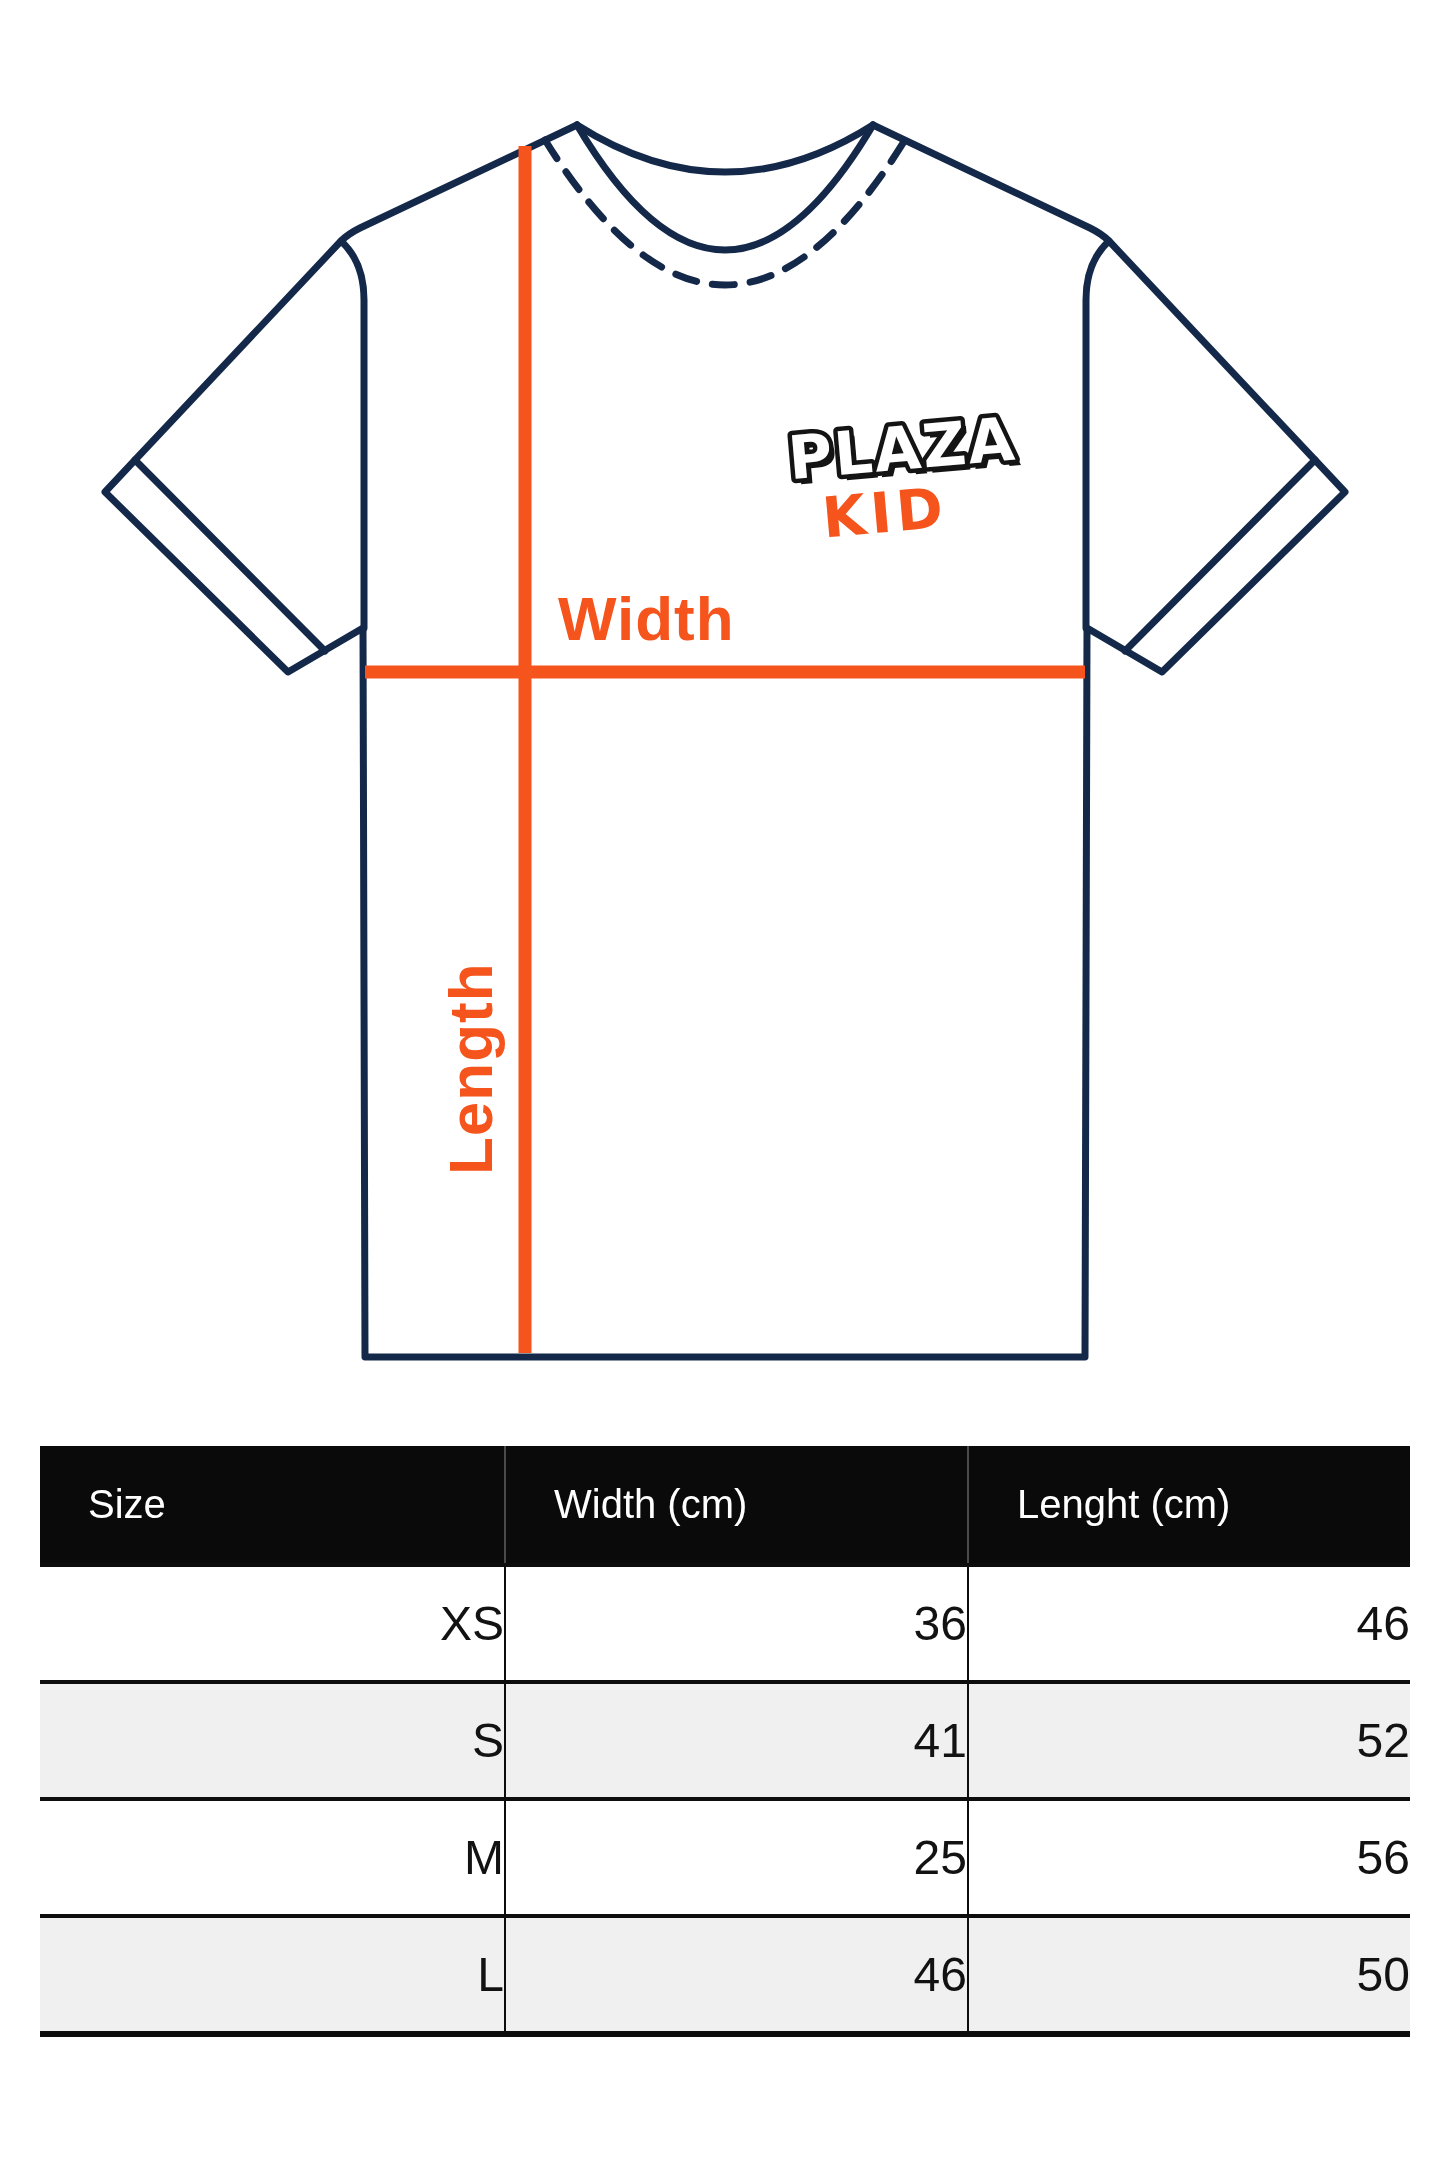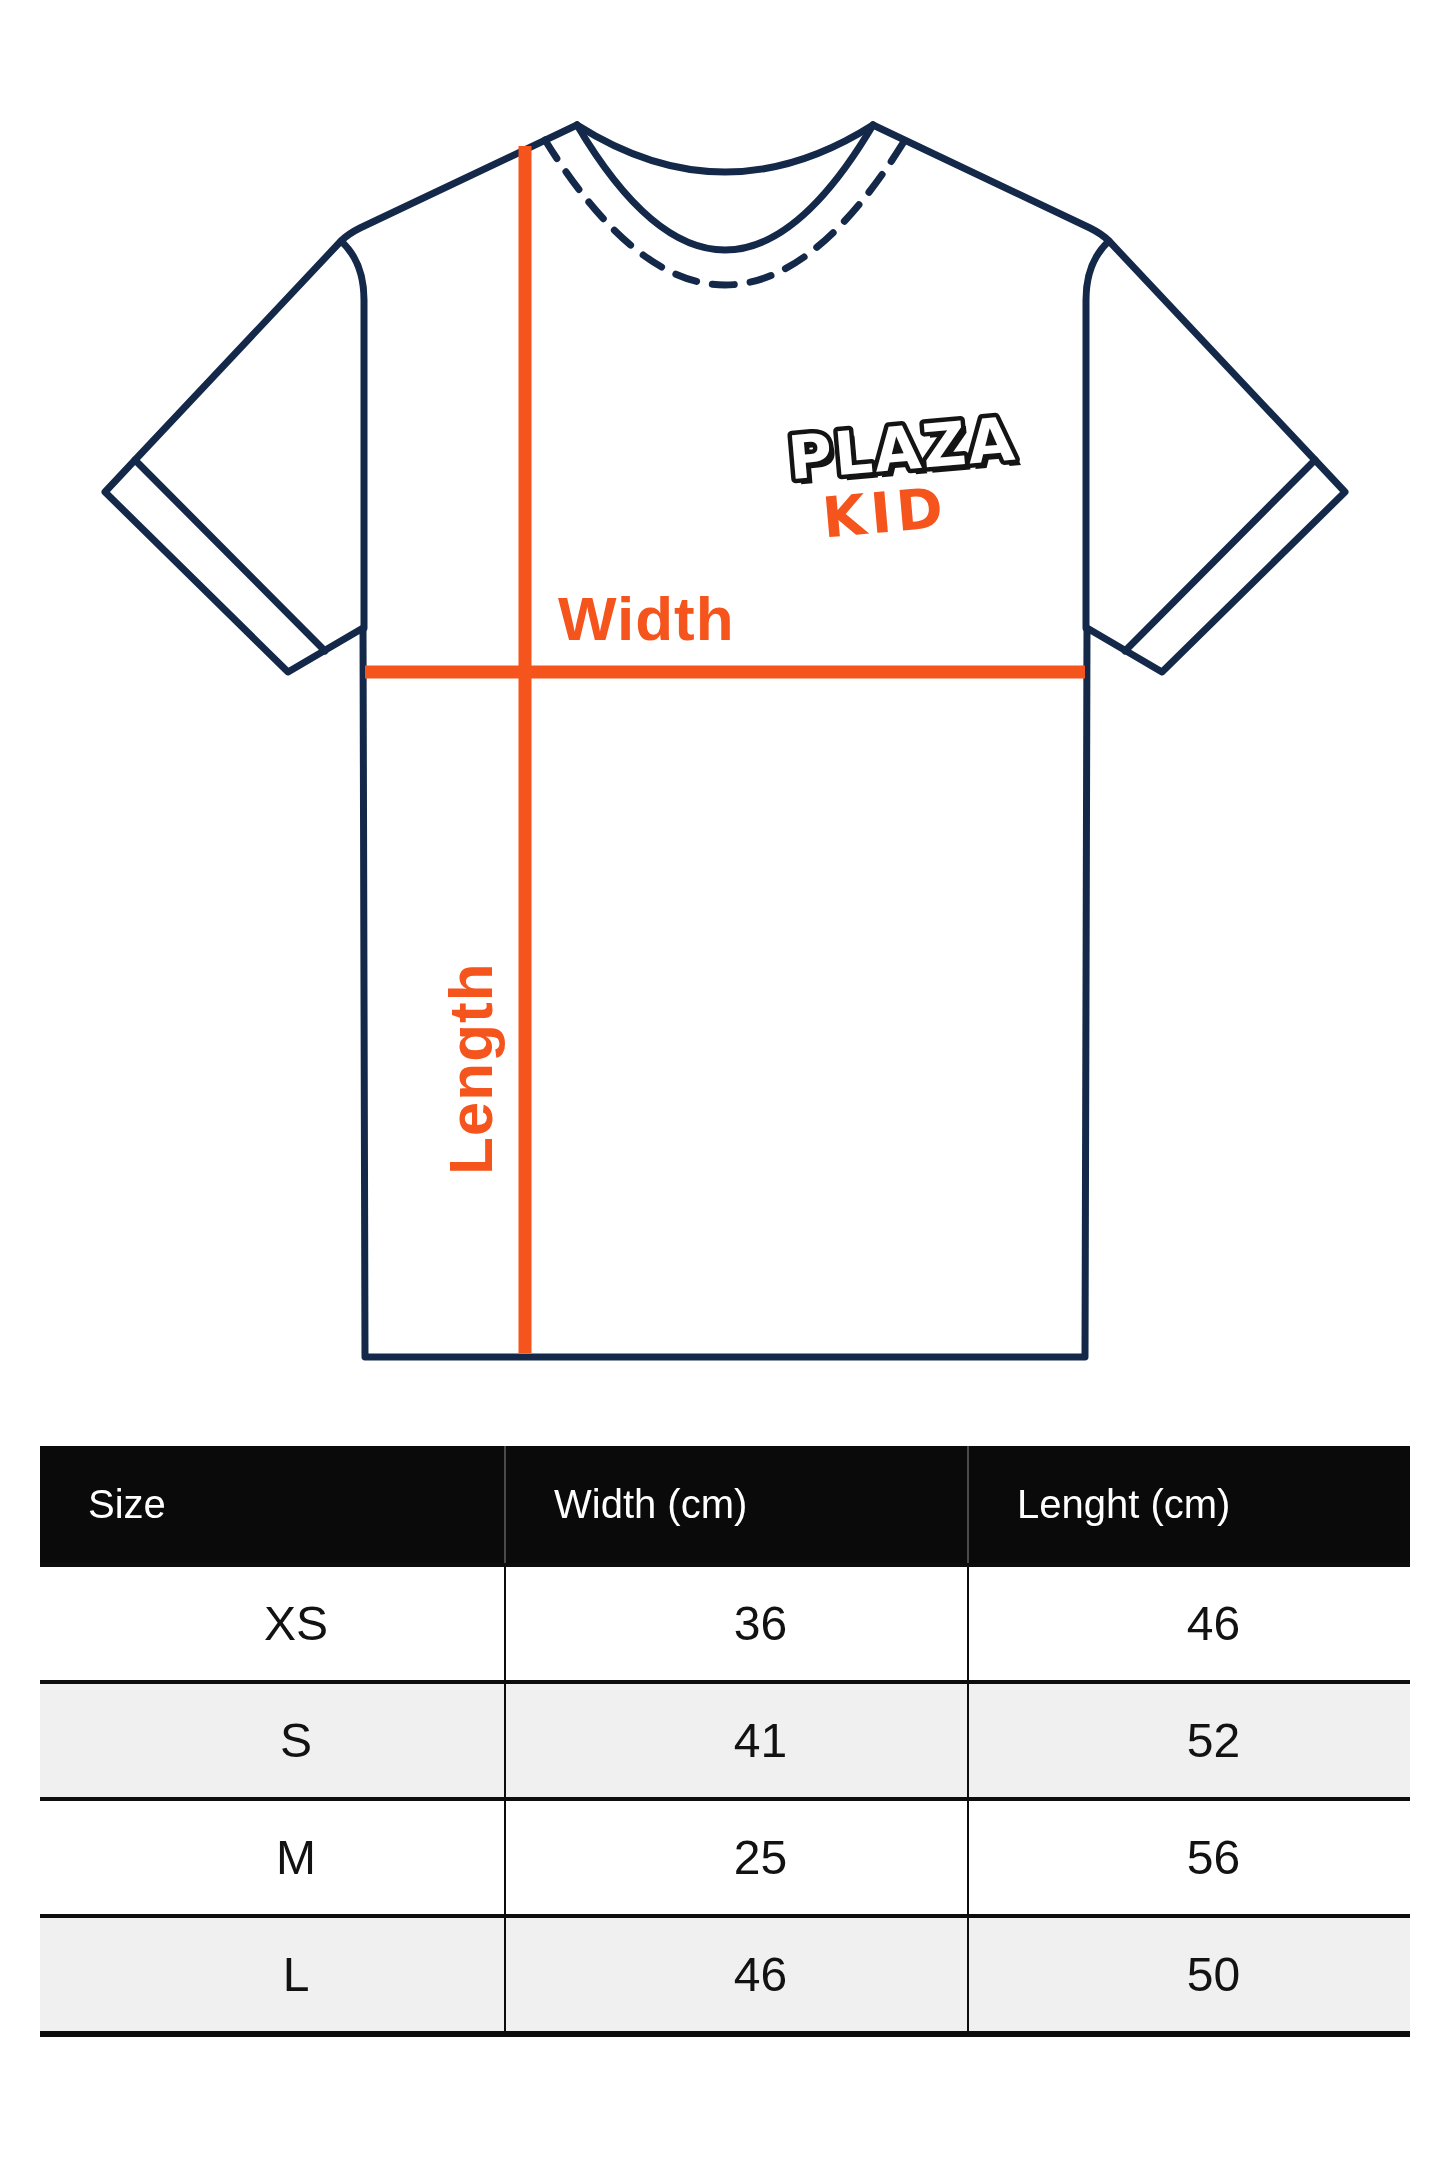--- a/index.html
+++ b/index.html
@@ -42,21 +42,21 @@
     vertical-align: middle;
     padding: 0 0 0 48px;
   }
   table.size-table th + th { border-left: 2px solid #4a4a4a; margin-left: 36px; }
 
   table.size-table td {
     height: 113px;
     font-size: 48px;
     font-weight: 500;
     color: #121212;
-    text-align: center;
+    text-align: right;
     vertical-align: middle;
     padding: 0 0 0 48px;
     background: #ffffff;
   }
   table.size-table td + td { border-left: 2px solid #0d0d0d; margin-left: 8px; }
   table.size-table tbody tr { border-top: 4px solid #0d0d0d; }
   table.size-table tbody tr:nth-child(even) td { background: #f0f0f0; }
 </style>
 </head>
 <body>

